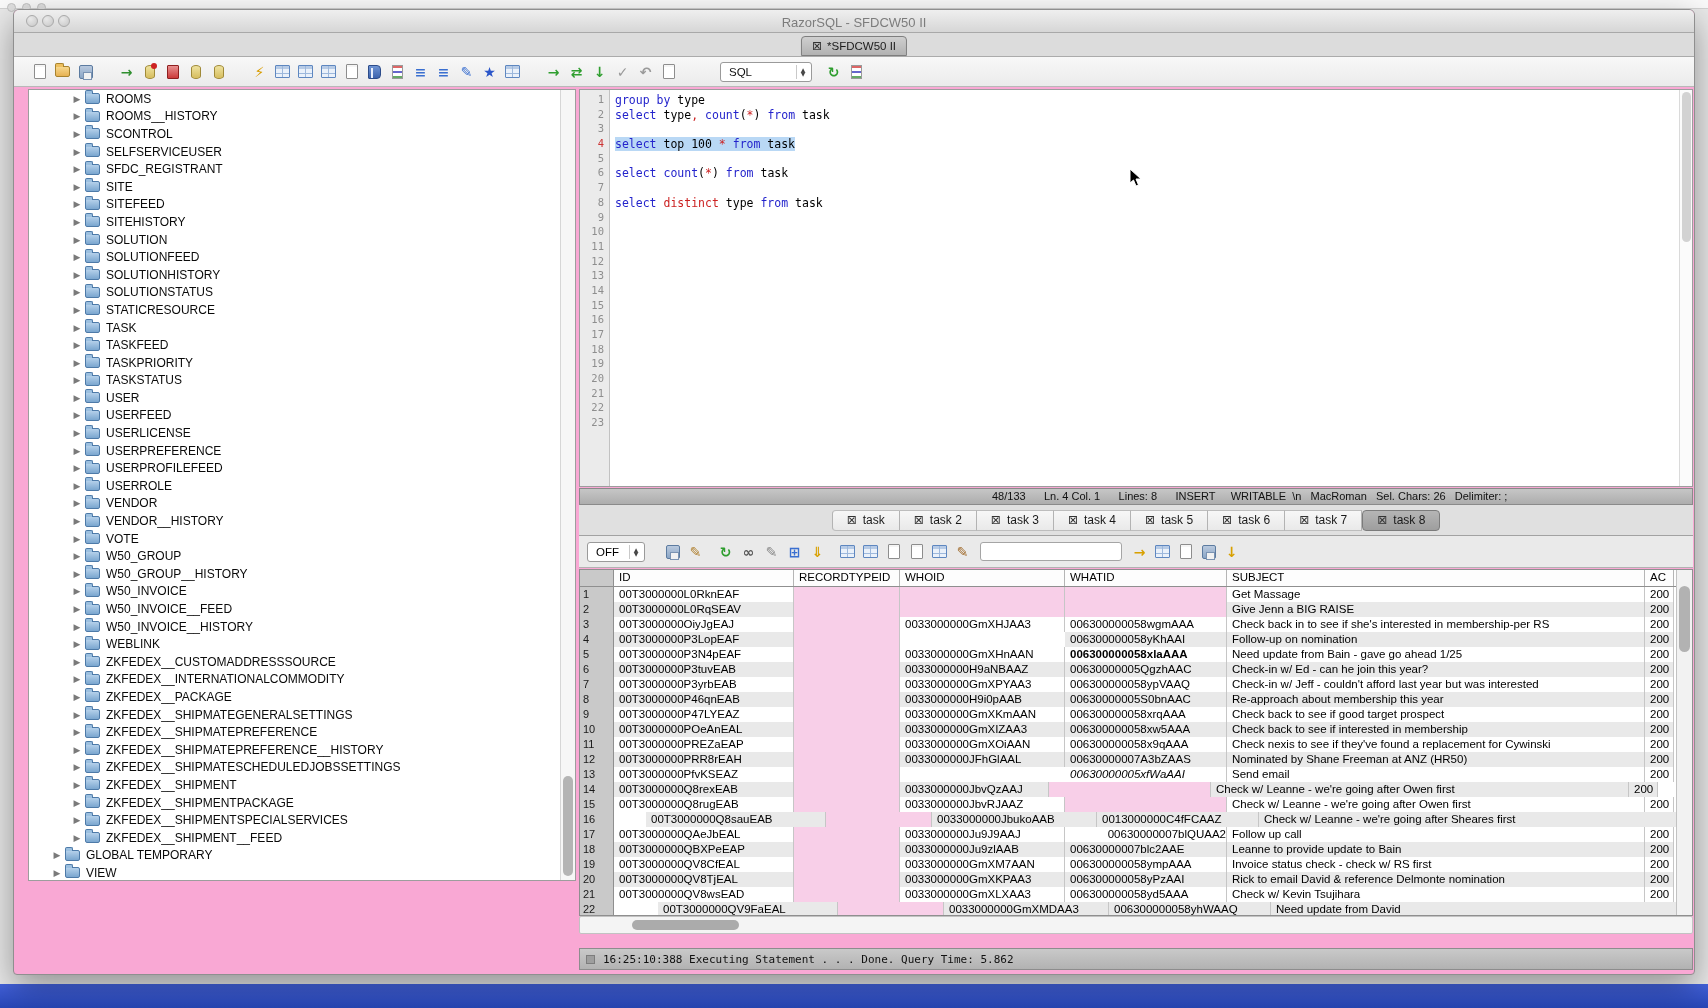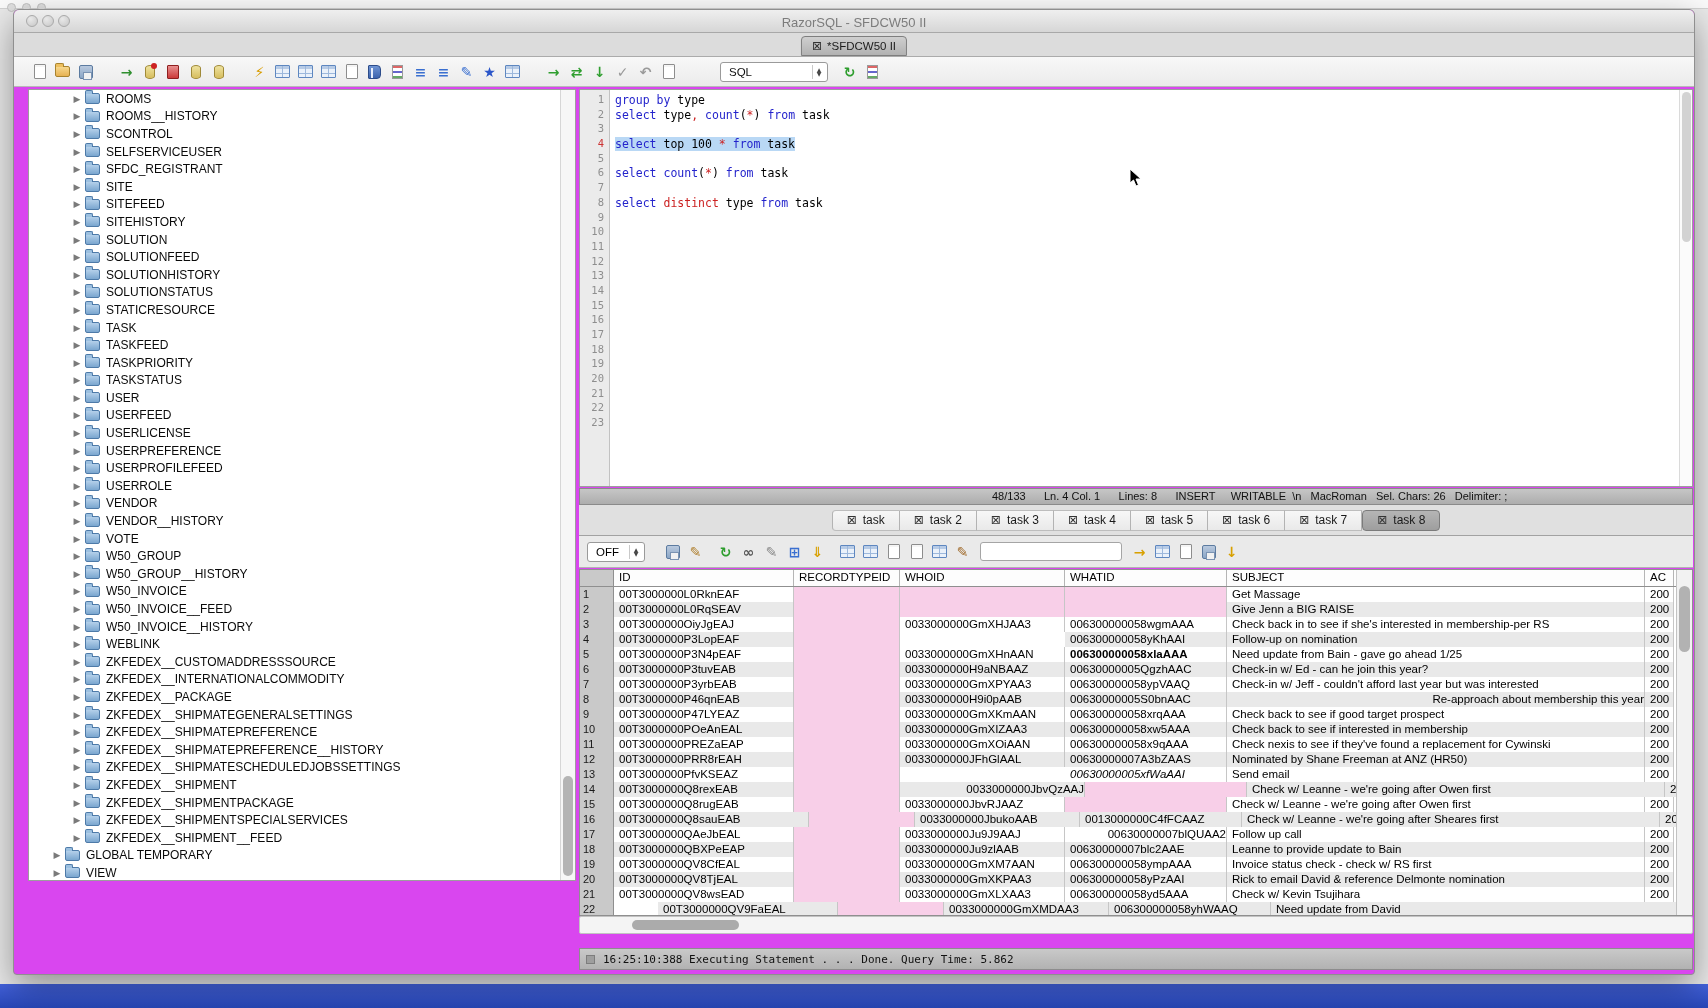--- a/index.html
+++ b/index.html
@@ -7,21 +7,21 @@
     font-family:"Liberation Sans", sans-serif; }
   .abs { position:absolute; }
 
   
   #top-strip { left:0; top:0; width:1708px; height:9px; background:#fafafa; border-bottom:1px solid #d2d2d2; }
   .mini-dot { width:9px; height:9px; border-radius:50%; background:#e0e0e0; border:1px solid #c2c2c2; top:3px; }
   #bottom-band { left:0; top:984px; width:1708px; height:24px;
     background:linear-gradient(#4463de,#2746b6); }
 
   
-  #window { left:13px; top:9px; width:1682px; height:966px; background:#d946ef;
+  #window { left:13px; top:9px; width:1682px; height:966px; background:#f9a8d4;
     border:1px solid #8f8f8f; border-radius:6px 6px 4px 4px;
     box-shadow:0 12px 34px rgba(0,0,0,.38); overflow:hidden; }
   #titlebar { left:0; top:0; width:100%; height:23px;
     background:linear-gradient(#efefef,#d6d6d6); border-bottom:1px solid #a8a8a8; }
   .traffic { width:12px; height:12px; border-radius:50%; top:5px;
     background:radial-gradient(circle at 35% 30%, #e9e9e9, #c6c6c6); border:1px solid #a9a9a9; }
   #win-title { width:100%; text-align:center; top:5px; font-size:13px; color:#7c7c7c; }
 
   #tabstrip { left:0; top:23px; width:100%; height:24px; background:#dcdcdc; border-bottom:1px solid #ababab; }
   #doc-tab { top:3px; left:50%; transform:translateX(-50%); height:20px; padding:0 10px;
@@ -54,21 +54,21 @@
     background:linear-gradient(#dfe9f6,#c7d8ee),#fff;
     background-image:linear-gradient(to right, transparent 6px, #9db8dc 6px, #9db8dc 7px, transparent 7px),
       linear-gradient(to bottom, #b7cbe6 3px, transparent 3px, transparent 7px, #9db8dc 7px, #9db8dc 8px, transparent 8px);
     background-color:#eaf1fa; }
   .i-book .shape { width:13px; height:14px; background:linear-gradient(#6f94d4,#3c63ad); border:1px solid #2c4c8a; border-radius:1px 4px 4px 1px; position:relative; }
   .i-book .shape::before { content:""; position:absolute; left:2px; top:2px; width:2px; height:10px; background:#e8eefb; }
   .i-list .shape { width:11px; height:14px; background:
       linear-gradient(to bottom,#d66 2px,transparent 2px,transparent 5px,#66c 5px,#66c 7px,transparent 7px,transparent 10px,#6a6 10px,#6a6 12px,transparent 12px);
     border:1px solid #9a9a9a; background-color:#fff; }
 
-  #mode-select { width:108px; height:20px; background:#fff; border:1px solid #9a9a9a; border-radius:3px;
+  #mode-select { width:92px; height:20px; background:#fff; border:1px solid #9a9a9a; border-radius:3px;
     display:flex; align-items:center; font-size:11.5px; color:#111; margin:0 10px 0 22px; position:relative; padding-left:8px; }
   .stepper { position:absolute; right:2px; top:2px; width:13px; height:14px; display:flex; flex-direction:column;
     align-items:center; justify-content:center; font-size:6px; color:#444; line-height:4px;
     border-left:1px solid #c9c9c9; font-family:"DejaVu Sans", sans-serif; }
 
   
   #tree-panel { left:14px; top:79px; width:548px; height:792px; background:#fff; border:1px solid #9d9d9d; overflow:hidden; }
   #tree { position:absolute; left:0; top:0; right:15px; bottom:0; overflow:hidden; }
   .titem { display:flex; align-items:center; height:17.6px; white-space:nowrap; }
   .titem .tri { font-size:9px; color:#7a7a7a; width:12px; text-align:center; font-family:"DejaVu Sans", sans-serif; }
@@ -695,21 +695,21 @@
           <div class="dcell" style="width: 162px;">006300000058ypVAAQ</div>
           <div class="dcell" style="width: 418px;">Check-in w/ Jeff - couldn't afford last year but was interested</div>
           <div class="dcell" style="width: 29px;">200</div>
         </div>
         <div class="drow alt">
           <div class="dcell rn" style="width: 34px;">8</div>
           <div class="dcell" style="width: 180px;">00T3000000P46qnEAB</div>
           <div class="dcell nul" style="width: 106px;"></div>
           <div class="dcell" style="width: 165px;">0033000000H9i0pAAB</div>
           <div class="dcell" style="width: 162px;">00630000005S0bnAAC</div>
-          <div class="dcell" style="width: 418px; text-align: right;">Re-approach about membership this year</div>
+          <div class="dcell" style="width: 418px;">Re-approach about membership this year</div>
           <div class="dcell" style="width: 29px;">200</div>
         </div>
         <div class="drow">
           <div class="dcell rn" style="width: 34px;">9</div>
           <div class="dcell" style="width: 180px;">00T3000000P47LYEAZ</div>
           <div class="dcell nul" style="width: 106px;"></div>
           <div class="dcell" style="width: 165px;">0033000000GmXKmAAN</div>
           <div class="dcell" style="width: 162px;">006300000058xrqAAA</div>
           <div class="dcell" style="width: 418px;">Check back to see if good target prospect</div>
           <div class="dcell" style="width: 29px;">200</div>
@@ -747,37 +747,37 @@
           <div class="dcell nul" style="width: 106px;"></div>
           <div class="dcell" style="width: 165px; margin-top: 30px;">0033000000HirF8AAJ</div>
           <div class="dcell" style="width: 162px; font-style: italic;">00630000005xfWaAAI</div>
           <div class="dcell" style="width: 418px;">Send email</div>
           <div class="dcell" style="width: 29px;">200</div>
         </div>
         <div class="drow alt">
           <div class="dcell rn" style="width: 34px;">14</div>
           <div class="dcell" style="width: 180px;">00T3000000Q8rexEAB</div>
           <div class="dcell nul" style="width: 106px;"></div>
-          <div class="dcell" style="width: 185px; text-align: right;">0033000000JbvQzAAJ</div>
+          <div class="dcell" style="width: 149px;">0033000000JbvQzAAJ</div>
           <div class="dcell nul" style="width: 162px;"></div>
           <div class="dcell" style="width: 418px;">Check w/ Leanne - we're going after Owen first</div>
           <div class="dcell" style="width: 29px;">200</div>
         </div>
         <div class="drow">
           <div class="dcell rn" style="width: 34px;">15</div>
           <div class="dcell" style="width: 180px;">00T3000000Q8rugEAB</div>
           <div class="dcell nul" style="width: 106px;"></div>
           <div class="dcell" style="width: 165px;">0033000000JbvRJAAZ</div>
           <div class="dcell nul" style="width: 162px;"></div>
           <div class="dcell" style="width: 418px;">Check w/ Leanne - we're going after Owen first</div>
           <div class="dcell" style="width: 29px;">200</div>
         </div>
         <div class="drow alt">
           <div class="dcell rn" style="width: 34px;">16</div>
-          <div class="dcell" style="width: 195px;">00T3000000Q8sauEAB</div>
+          <div class="dcell" style="width: 180px; margin-left: 32px;">00T3000000Q8sauEAB</div>
           <div class="dcell nul" style="width: 106px;"></div>
           <div class="dcell" style="width: 165px;">0033000000JbukoAAB</div>
           <div class="dcell" style="width: 162px;">0013000000C4fFCAAZ</div>
           <div class="dcell" style="width: 418px;">Check w/ Leanne - we're going after Sheares first</div>
           <div class="dcell" style="width: 29px;">200</div>
         </div>
         <div class="drow">
           <div class="dcell rn" style="width: 34px;">17</div>
           <div class="dcell" style="width: 180px;">00T3000000QAeJbEAL</div>
           <div class="dcell nul" style="width: 106px;"></div>

